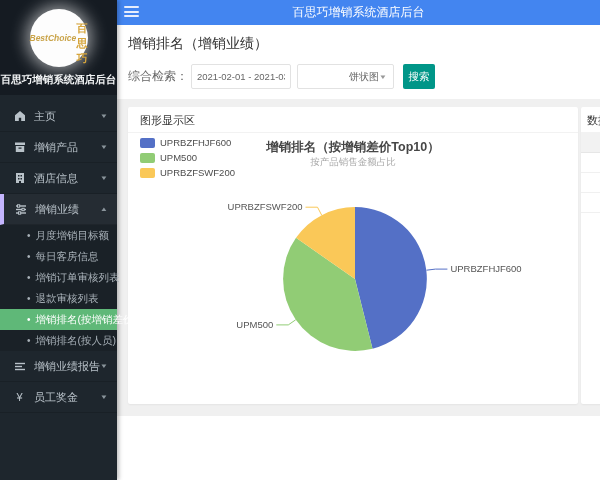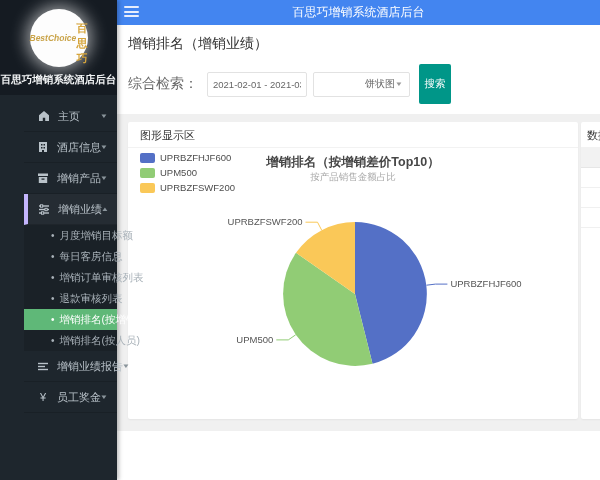--- a/index.html
+++ b/index.html
@@ -10,21 +10,21 @@
   .sidebar { position:absolute; left:0; top:0; width:117px; height:480px;
     background:#1e262d; z-index:5; box-shadow:2px 0 4px rgba(0,0,0,.25); }
   .side-head { background:#151b22; padding:7px 0 8px; text-align:center; }
   .logo-circle { width:58px; height:58px; border-radius:50%; background:#fdfdfd;
     margin:2px auto 6px; box-shadow:0 0 16px 4px rgba(255,255,255,.55);
     display:flex; flex-direction:row; align-items:center; justify-content:center; }
   .logo-en { font-size:8.5px; font-style:italic; font-weight:bold; color:#c9a348; letter-spacing:0; }
   .logo-cn { font-size:11px; font-weight:bold; color:#d6a53c; margin-top:11px; }
   .side-title { color:#f2f4f5; font-size:10.5px; font-weight:bold; white-space:nowrap; }
 
-  .menu { margin-top:6px;padding-left:24px; }
+  .menu { margin-top:6px; }
   .mi { height:31px; display:flex; align-items:center; padding:0 10px 0 13px;
     color:#b9c2c9; font-size:11px; cursor:pointer; border-bottom:1px solid rgba(0,0,0,.15); }
   .mi .mic { width:13px; height:13px; margin-right:8px; display:inline-flex;
     align-items:center; justify-content:center; color:#b9c2c9; font-size:11px; }
   .mi .mil { flex:1; white-space:nowrap; }
   .chev { font-size:6px; color:#8a949b; transform:scaleX(1.4); }
   .mi.group-open { border-left:4px solid #c4b5fd; padding-left:10px; background:rgba(255,255,255,.03); }
   .submenu { background:#1a2127; }
   .smi { height:21px; display:flex; align-items:center; padding-left:27px;
     color:#a8b1b8; font-size:10.5px; cursor:pointer; white-space:nowrap; }
@@ -35,30 +35,30 @@
   .main { position:absolute; left:117px; top:0; width:483px; height:480px; background:#fff; }
   .topbar { height:25px; background:#4385f0; position:relative; display:flex;
     align-items:center; justify-content:center; }
   .hamburger { position:absolute; left:7px; top:6px; width:15px; cursor:pointer; }
   .hamburger i { display:block; height:2px; background:#e8eefc; margin-bottom:2.5px; border-radius:1px; }
   .topbar-title { color:#fff; font-size:12px; }
 
   .page-head { background:#fff; padding:10px 0 0 11px; }
   .page-title { font-size:14px; color:#333; }
   .search-row { display:flex; align-items:center; margin:11px 0 10px; }
-  .search-label { font-size:14px; color:#666; margin-right:9px; }
+  .search-label { font-size:12px; color:#666; margin-right:3px; }
   .date-input { width:100px; height:25px; border:1px solid #e2e2e2; border-radius:2px;
     font-size:9.5px; color:#666; padding:0 5px; text-align:center; outline:none;
     font-family:"Liberation Sans","DejaVu Sans",sans-serif; }
   .chart-select { width:97px; height:25px; border:1px solid #e2e2e2; border-radius:2px;
     margin-left:6px; display:flex; align-items:center; padding:0 7px; font-size:10px;
     color:#666; cursor:pointer; }
   .chart-select .sel-text { flex:1;margin-left:44px; }
   .sel-arrow { font-size:6px; color:#999; transform:scaleX(1.4); }
-  .search-btn { width:32px; height:40px; margin-left:9px; background:#009688; color:#fff;
+  .search-btn { width:32px; height:25px; margin-left:9px; background:#009688; color:#fff;
     border:none; border-radius:2px; font-size:10.5px; cursor:pointer;
     font-family:"Liberation Sans","DejaVu Sans",sans-serif; }
 
   .content { background:#f0f0f0; height:317px; padding:8px 0 4px 11px; display:flex;
     align-items:flex-start; }
   .card { background:#fff; border-radius:2px; box-shadow:0 1px 2px rgba(0,0,0,.05); height:297px; }
   .card-head { height:26px; line-height:26px; padding:0 12px; font-size:11px; color:#333;
     border-bottom:1px solid #f2f2f2; white-space:nowrap; }
   .card1 { width:450px; }
   .card1-body { position:relative; width:450px; height:271px; }
@@ -95,33 +95,33 @@
         <svg width="12" height="12" viewBox="0 0 12 12">
             <path d="M6 1 L11 5.2 V11 H7.2 V7.8 H4.8 V11 H1 V5.2 Z" fill="#b9c2c9"></path>
           </svg>
       </span>
       <span class="mil">主页</span>
       <span class="chev">▼</span>
     </div>
     <div class="mi">
       <span class="mic">
         <svg width="12" height="12" viewBox="0 0 12 12">
+            <path d="M1 1.5 H11 V4 H1 Z M1.8 5 H10.2 V11 H1.8 Z M4.5 6.5 H7.5 V7.8 H4.5 Z" fill="#b9c2c9" fill-rule="evenodd"></path>
+          </svg>
+      </span>
+      <span class="mil">增销产品</span>
+      <span class="chev">▼</span>
+    </div>
+    <div class="mi">
+      <span class="mic">
+        <svg width="12" height="12" viewBox="0 0 12 12">
             <path d="M2 1 H10 V11 H2 Z M4 3 H5.5 V4.5 H4 Z M6.5 3 H8 V4.5 H6.5 Z M4 6 H5.5 V7.5 H4 Z M6.5 6 H8 V7.5 H6.5 Z M5 9 H7 V11 H5 Z" fill="#b9c2c9" fill-rule="evenodd"></path>
           </svg>
       </span>
       <span class="mil">酒店信息</span>
-      <span class="chev">▼</span>
-    </div>
-    <div class="mi">
-      <span class="mic">
-        <svg width="12" height="12" viewBox="0 0 12 12">
-            <path d="M1 1.5 H11 V4 H1 Z M1.8 5 H10.2 V11 H1.8 Z M4.5 6.5 H7.5 V7.8 H4.5 Z" fill="#b9c2c9" fill-rule="evenodd"></path>
-          </svg>
-      </span>
-      <span class="mil">增销产品</span>
       <span class="chev">▼</span>
     </div>
 
     <div class="mi group-open">
       <span class="mic">
         <svg width="12" height="12" viewBox="0 0 12 12">
             <g stroke="#b9c2c9" stroke-width="1.4">
               <line x1="1" y1="3" x2="11" y2="3"></line>
               <line x1="1" y1="6.5" x2="11" y2="6.5"></line>
               <line x1="1" y1="10" x2="11" y2="10"></line>

